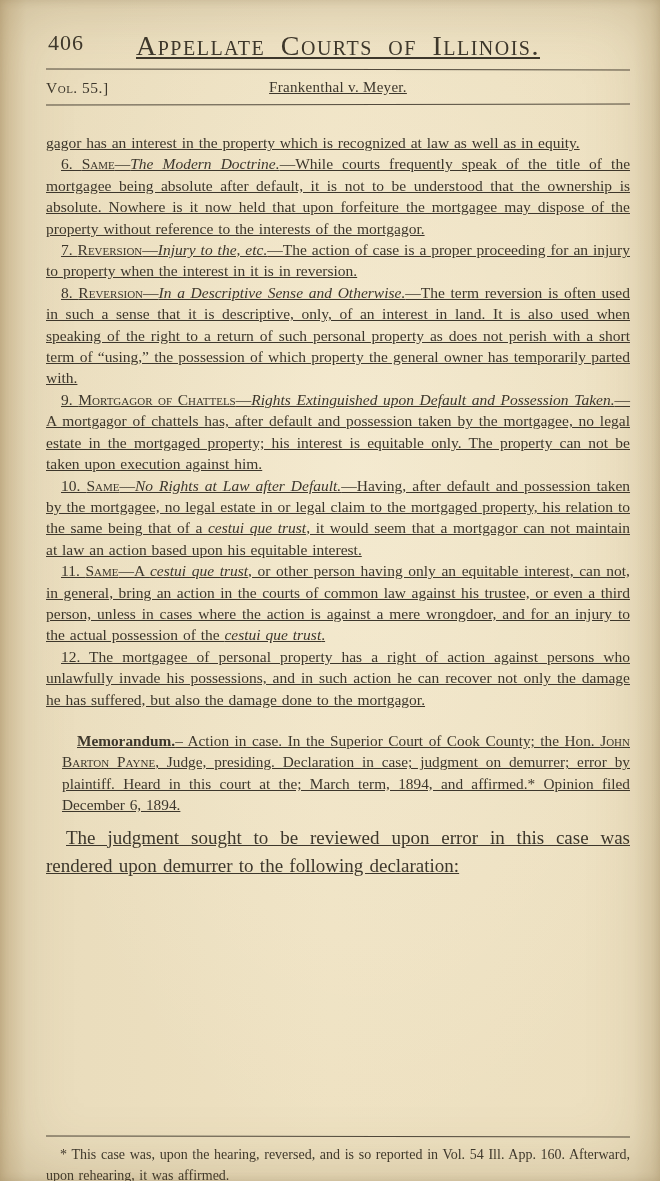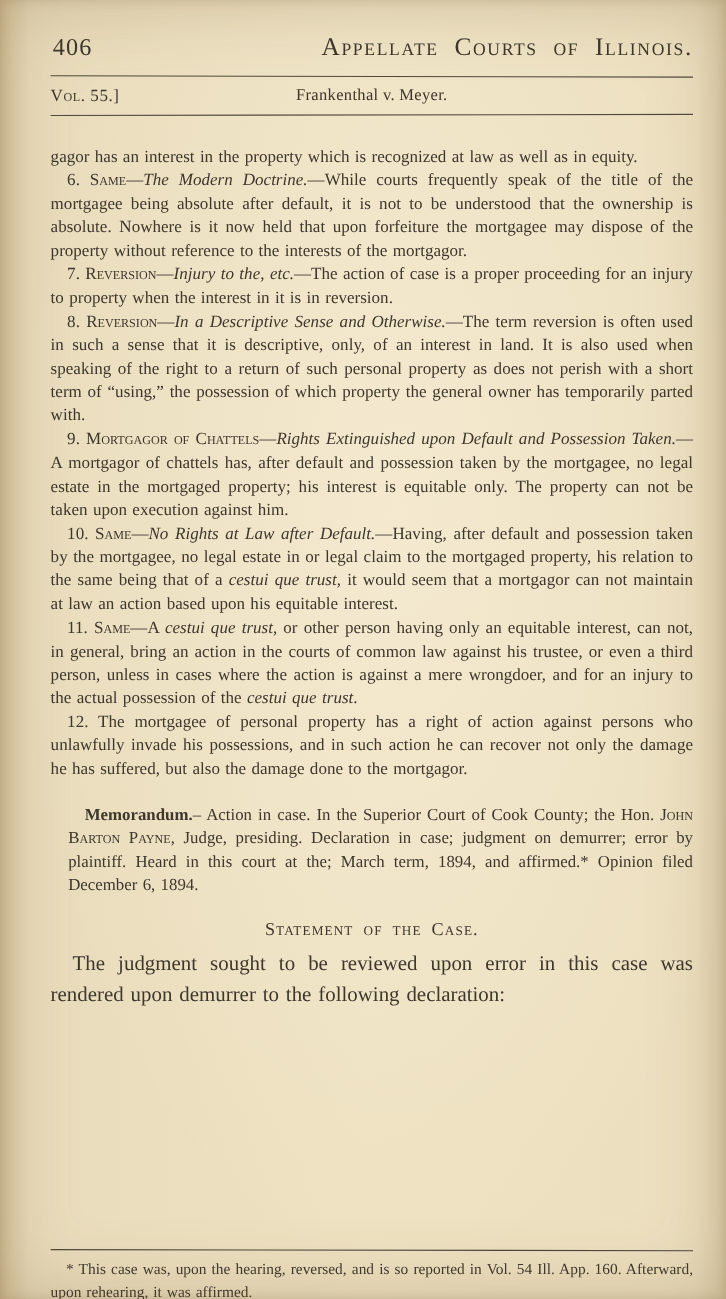--- a/index.html
+++ b/index.html
@@ -21,33 +21,34 @@
   }
   .page::after{
     content:"";
     position:absolute;inset:0;
     box-shadow:inset 0 0 70px rgba(110,85,40,0.28), inset 0 0 10px rgba(90,65,25,0.18);
     pointer-events:none;
   }
   .content{
     position:relative;
     padding:26px 30px 0 46px;
+    text-decoration:underline;
   }
   .sc{font-variant:small-caps;}
   .i{font-style:italic;}
   .b{font-weight:bold;}
   
   .head-row{position:relative;height:30px;margin-top:4px;}
   .page-number{
     position:absolute;left:2px;top:0;
     font-size:22px;letter-spacing:1px;
   }
   .running-head{
-    display:block;text-align:right;
-    font-size:23px;font-variant:small-caps;
+    display:block;text-align:center;
+    font-size:28px;font-variant:small-caps;
     letter-spacing:1.5px;word-spacing:7px;
   }
   .rule{
     border:none;margin:0;height:0;
     border-top:1.6px solid #51493c;
   }
   .rule-1{margin-top:9px;transform:rotate(0.12deg);}
   .vol-row{position:relative;height:25px;padding-top:9px;}
   .volume-label{
     position:absolute;left:0;top:9px;
@@ -124,21 +125,20 @@
           <p><span>9. </span><span class="sc">Mortgagor of Chattels</span><span>—</span><span class="i">Rights Extinguished upon Default and Possession Taken.</span><span>—A mortgagor of chattels has, after default and possession taken by the mortgagee, no legal estate in the mortgaged property; his interest is equitable only.  The property can not be taken upon execution against him.</span></p>
           <p><span>10. </span><span class="sc">Same</span><span>—</span><span class="i">No Rights at Law after Default.</span><span>—Having, after default and possession taken by the mortgagee, no legal estate in or legal claim to the mortgaged property, his relation to the same being that of a </span><span class="i">cestui que trust</span><span>, it would seem that a mortgagor can not maintain at law an action based upon his equitable interest.</span></p>
           <p><span>11. </span><span class="sc">Same</span><span>—A </span><span class="i">cestui que trust</span><span>, or other person having only an equitable interest, can not, in general, bring an action in the courts of common law against his trustee, or even a third person, unless in cases where the action is against a mere wrongdoer, and for an injury to the actual possession of the </span><span class="i">cestui que trust</span><span>.</span></p>
           <p><span>12. The mortgagee of personal property has a right of action against persons who unlawfully invade his possessions, and in such action he can recover not only the damage he has suffered, but also the damage done to the mortgagor.</span></p>
         </section>
 
       <section class="memo-section">
           <p><span class="b">Memorandum.</span><span>– Action in case.  In the Superior Court of Cook County; the Hon. </span><span class="sc">John Barton Payne</span><span>, Judge, presiding.  Declaration in case; judgment on demurrer; error by plaintiff.  Heard in this court at the; March term, 1894, and affirmed.*  Opinion filed December 6, 1894.</span></p>
         </section>
 
-      <h2 class="statement-heading">Statement of the Case.</h2>
       <section class="statement-section">
           <p><span>The judgment sought to be reviewed upon error in this case was rendered upon demurrer to the following declaration:</span></p>
         </section>
     </main>
 
     <footer class="footer">
       <hr class="footnote-rule">
       <section class="footnote-section">
           <p><span>* This case was, upon the hearing, reversed, and is so reported in Vol. 54 Ill. App. 160.  Afterward, upon rehearing, it was affirmed.</span></p>
         </section>

